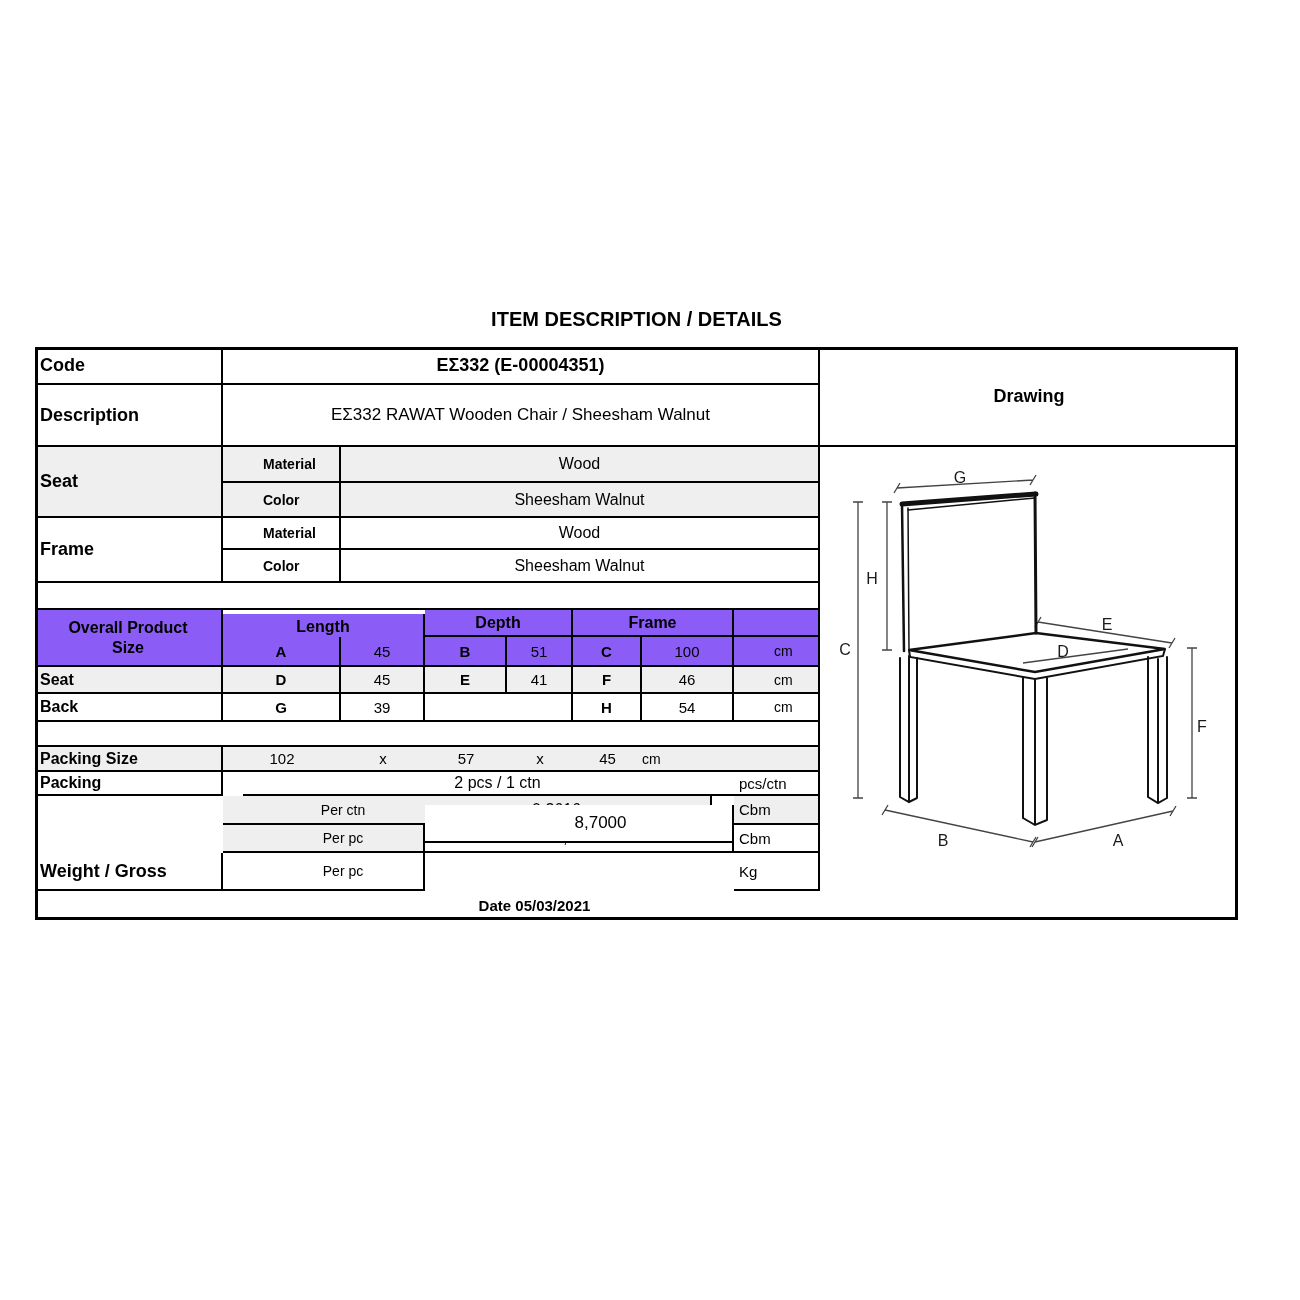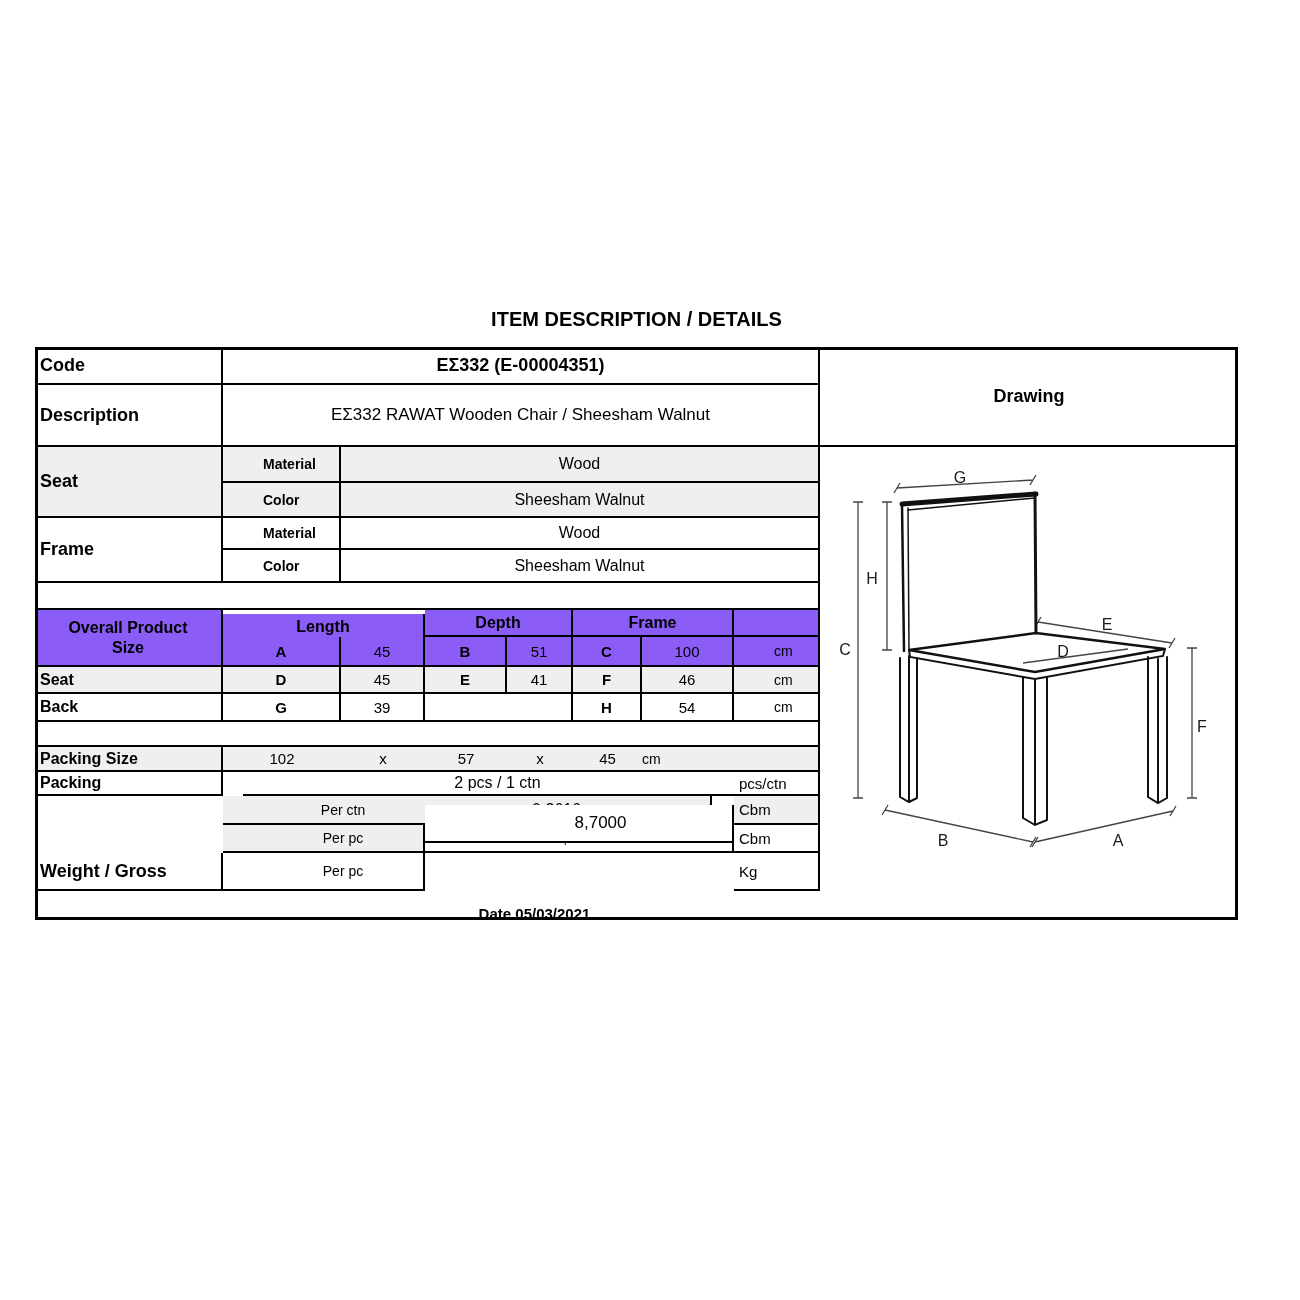--- a/index.html
+++ b/index.html
@@ -109,21 +109,21 @@
   <div class="c pad f15 gray" style="left:734px;top:796px;width:86px;height:29px;">Cbm</div>
   <div class="c ctr f14 gray" style="left:223px;top:825px;width:202px;height:28px;">Per pc</div>
   <div class="c ctr f16" style="left:425px;top:825px;width:309px;height:28px;">0,1310</div>
   <div class="c pad f15" style="left:734px;top:825px;width:86px;height:28px;">Cbm</div>
 
   <div class="c pad b f18" style="left:35px;top:853px;width:188px;height:38px;">Weight / Gross</div>
   <div class="c ctr f14" style="left:223px;top:853px;width:202px;height:38px;">Per pc</div>
   <div class="c ctr f17" style="left:425px;top:805px;width:309px;height:38px;padding-left:44px;">8,7000</div>
   <div class="c pad f15" style="left:734px;top:853px;width:86px;height:38px;">Kg</div>
 
-  <div class="c ctr b f15 nbr nbb" style="left:35px;top:891px;width:999px;height:29px;margin-top:8px;">Date 05/03/2021</div>
+  <div class="c ctr b f15 nbr nbb" style="left:35px;top:891px;width:999px;height:29px;">Date 05/03/2021</div>
 
   <div class="c ctr b f18 nbr" style="left:820px;top:347px;width:418px;height:100px;">Drawing</div>
   <div class="c nbr nbb" style="left:820px;top:447px;width:418px;height:444px;">
     <svg width="418" height="444" viewBox="0 0 418 444">
       <g stroke="#444444" stroke-width="1.3" fill="none">
 
         <path d="M38,55 V351 M33,55 H43 M33,351 H43"></path>
 
         <path d="M67,55 V203 M62,55 H72 M62,203 H72"></path>
 

